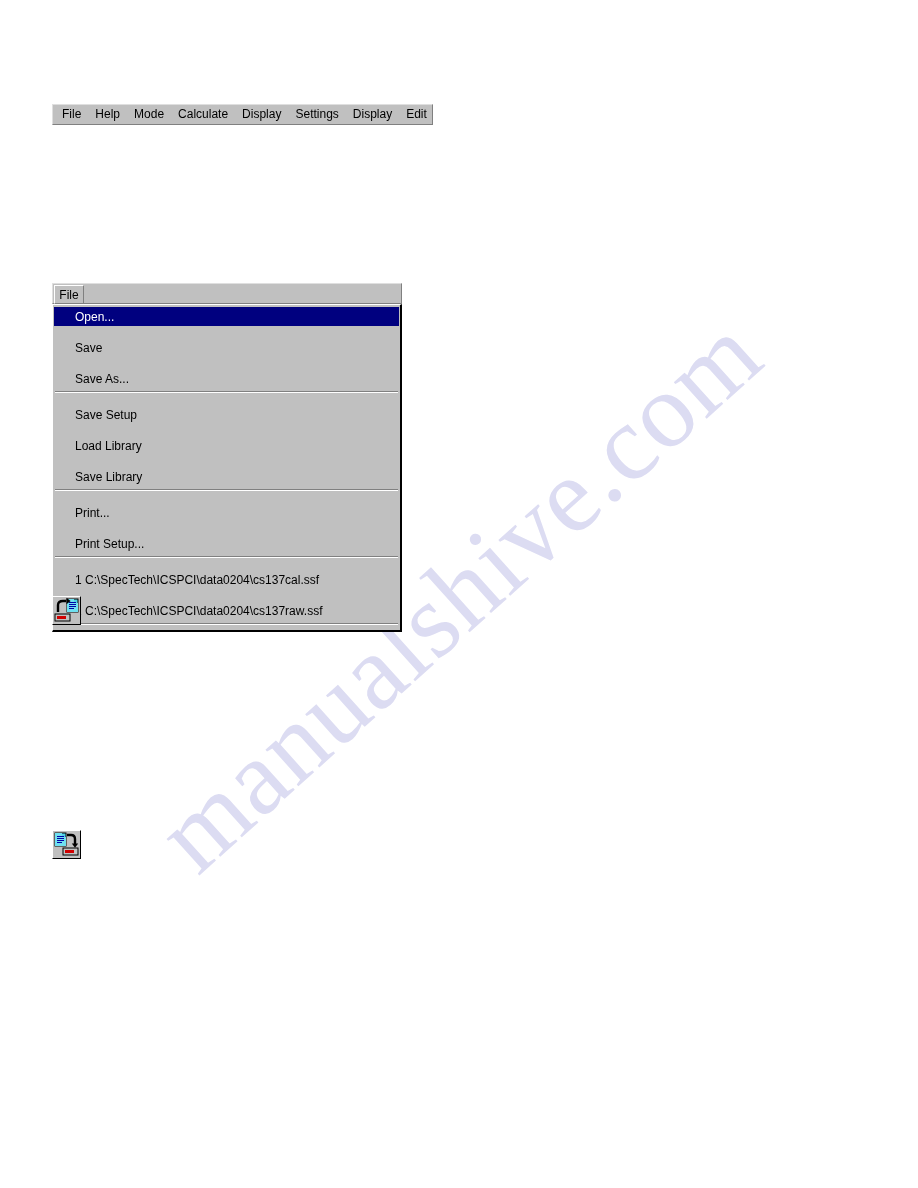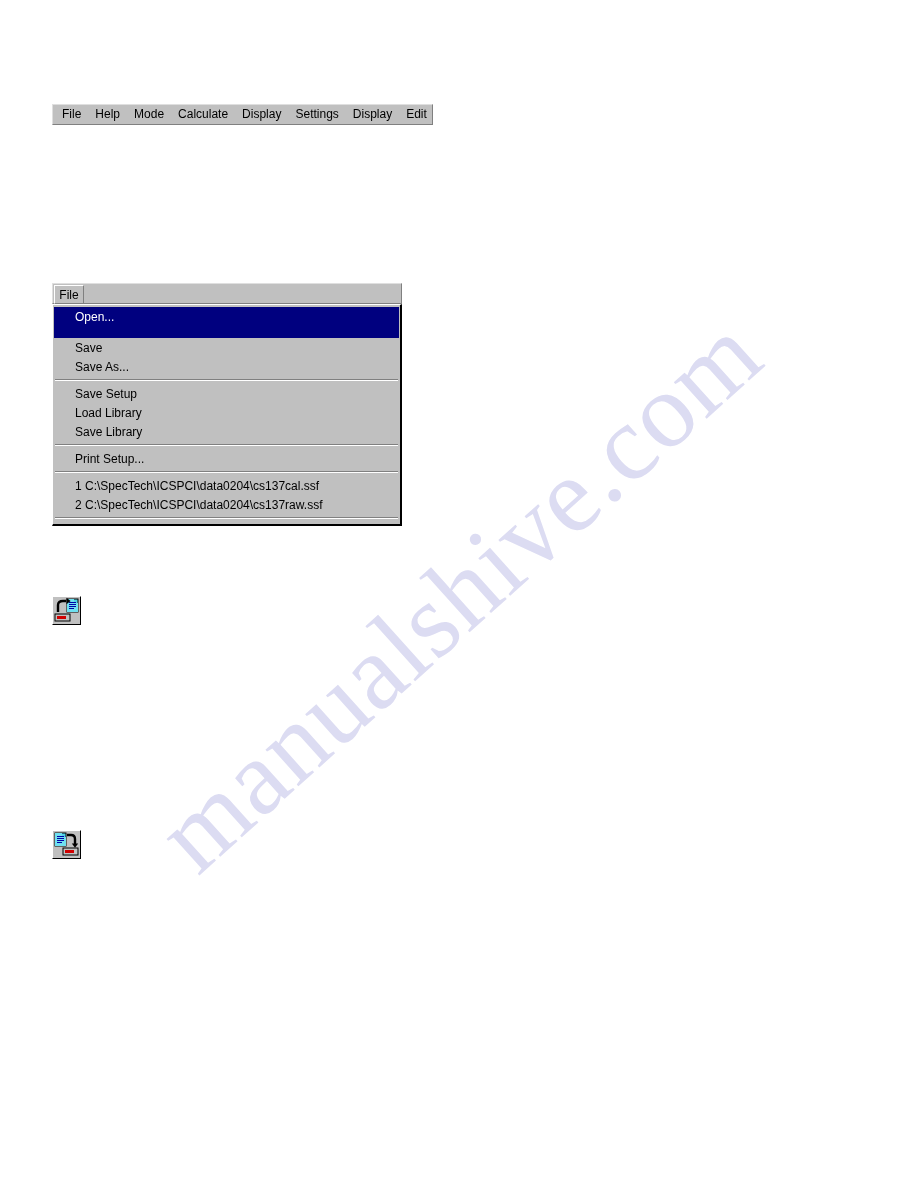--- a/index.html
+++ b/index.html
@@ -117,31 +117,32 @@
   .menu-row {
     position: relative;
     height: 19px;
     display: flex;
     align-items: center;
     padding: 0 4px 0 4px;
     font-size: 12px;
     color: #000000;
     cursor: default;
     white-space: nowrap;
+    margin-top: 12px;
   }
   .menu-row .label { padding-left: 18px; }
   .menu-row .accel {
     margin-left: auto;
     padding-right: 8px;
   }
   .menu-row.selected {
     background: #00007f;
     color: #ffffff;
     margin: 0 1px;
-    padding: 0 3px 12px 3px;
+    padding: 0 3px 0 3px;
   }
   .menu-sep {
     height: 0;
     border-top: 1px solid #808080;
     border-bottom: 1px solid #ffffff;
     margin: 3px 2px;
   }
 
   
   .tool-btn {
@@ -198,20 +199,23 @@
           <span class="label">Save Setup</span>
         </div>
         <div class="menu-row">
           <span class="label">Load Library</span>
         </div>
         <div class="menu-row">
           <span class="label">Save Library</span>
         </div>
         <div class="menu-sep"></div>
         <div class="menu-row">
+          <span class="label">Print...</span>
+        </div>
+        <div class="menu-row">
           <span class="label">Print Setup...</span>
         </div>
         <div class="menu-sep"></div>
         <div class="menu-row">
           <span class="label">1 C:\SpecTech\ICSPCI\data0204\cs137cal.ssf</span>
         </div>
         <div class="menu-row">
           <span class="label">2 C:\SpecTech\ICSPCI\data0204\cs137raw.ssf</span>
         </div>
         <div class="menu-sep"></div>

